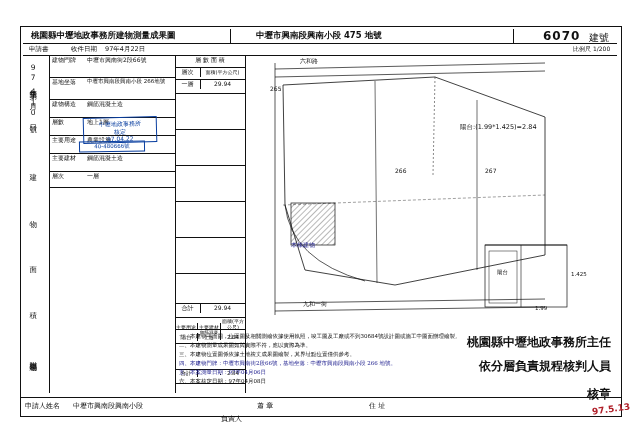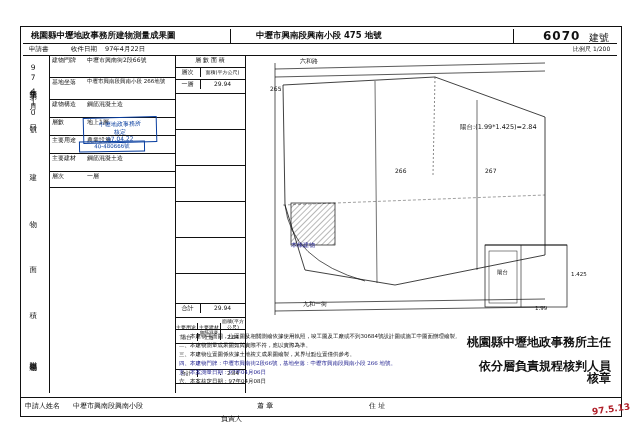--- a/index.html
+++ b/index.html
@@ -233,21 +233,21 @@
   <div class="notes">
     <div class="note-line" style="top:2px;width:290px;">一、本建物平面圖，位置圖及相關測繪依據使用執照，竣工圖及工廠或不到30684號設計圖或施工中圖面辦理繪製。</div>
     <div class="note-line" style="top:11px;width:290px;">二、本建物測量成果圖如與實際不符，應以實際為準。</div>
     <div class="note-line" style="top:20px;width:290px;">三、本建物位置圖係依據土地複丈成果圖繪製，其界址點位置僅供參考。</div>
     <div class="note-line handw" style="top:29px;width:290px;">四、本建物門牌：中壢市興南街2段66號，基地坐落：中壢市興南段興南小段 266 地號。</div>
     <div class="note-line handw" style="top:38px;width:290px;">五、本案測量日期：97年04月06日</div>
     <div class="note-line" style="top:47px;width:290px;">六、本案核定日期：97年04月08日</div>
 
     <div class="sig-right" style="top:2px;right:6px;">桃園縣中壢地政事務所主任</div>
     <div class="sig-right" style="top:26px;right:6px;">依分層負責規程核判人員</div>
-    <div class="sig-right" style="top:38px;right:6px;">核章</div>
+    <div class="sig-right" style="top:54px;right:6px;">核章</div>
   </div>
 
   <div class="botbar">
     <span style="left:4px;">申請人姓名</span>
     <span style="left:52px;">中壢市興南段興南小段</span>
     <span style="left:200px;margin-top:13px;">負責人</span>
     <span style="left:236px;">蕭 章</span>
     <span style="left:348px;">住  址</span>
   </div>
   <div class="redstamp" style="left:592px;top:404px;">97.5.13</div>

